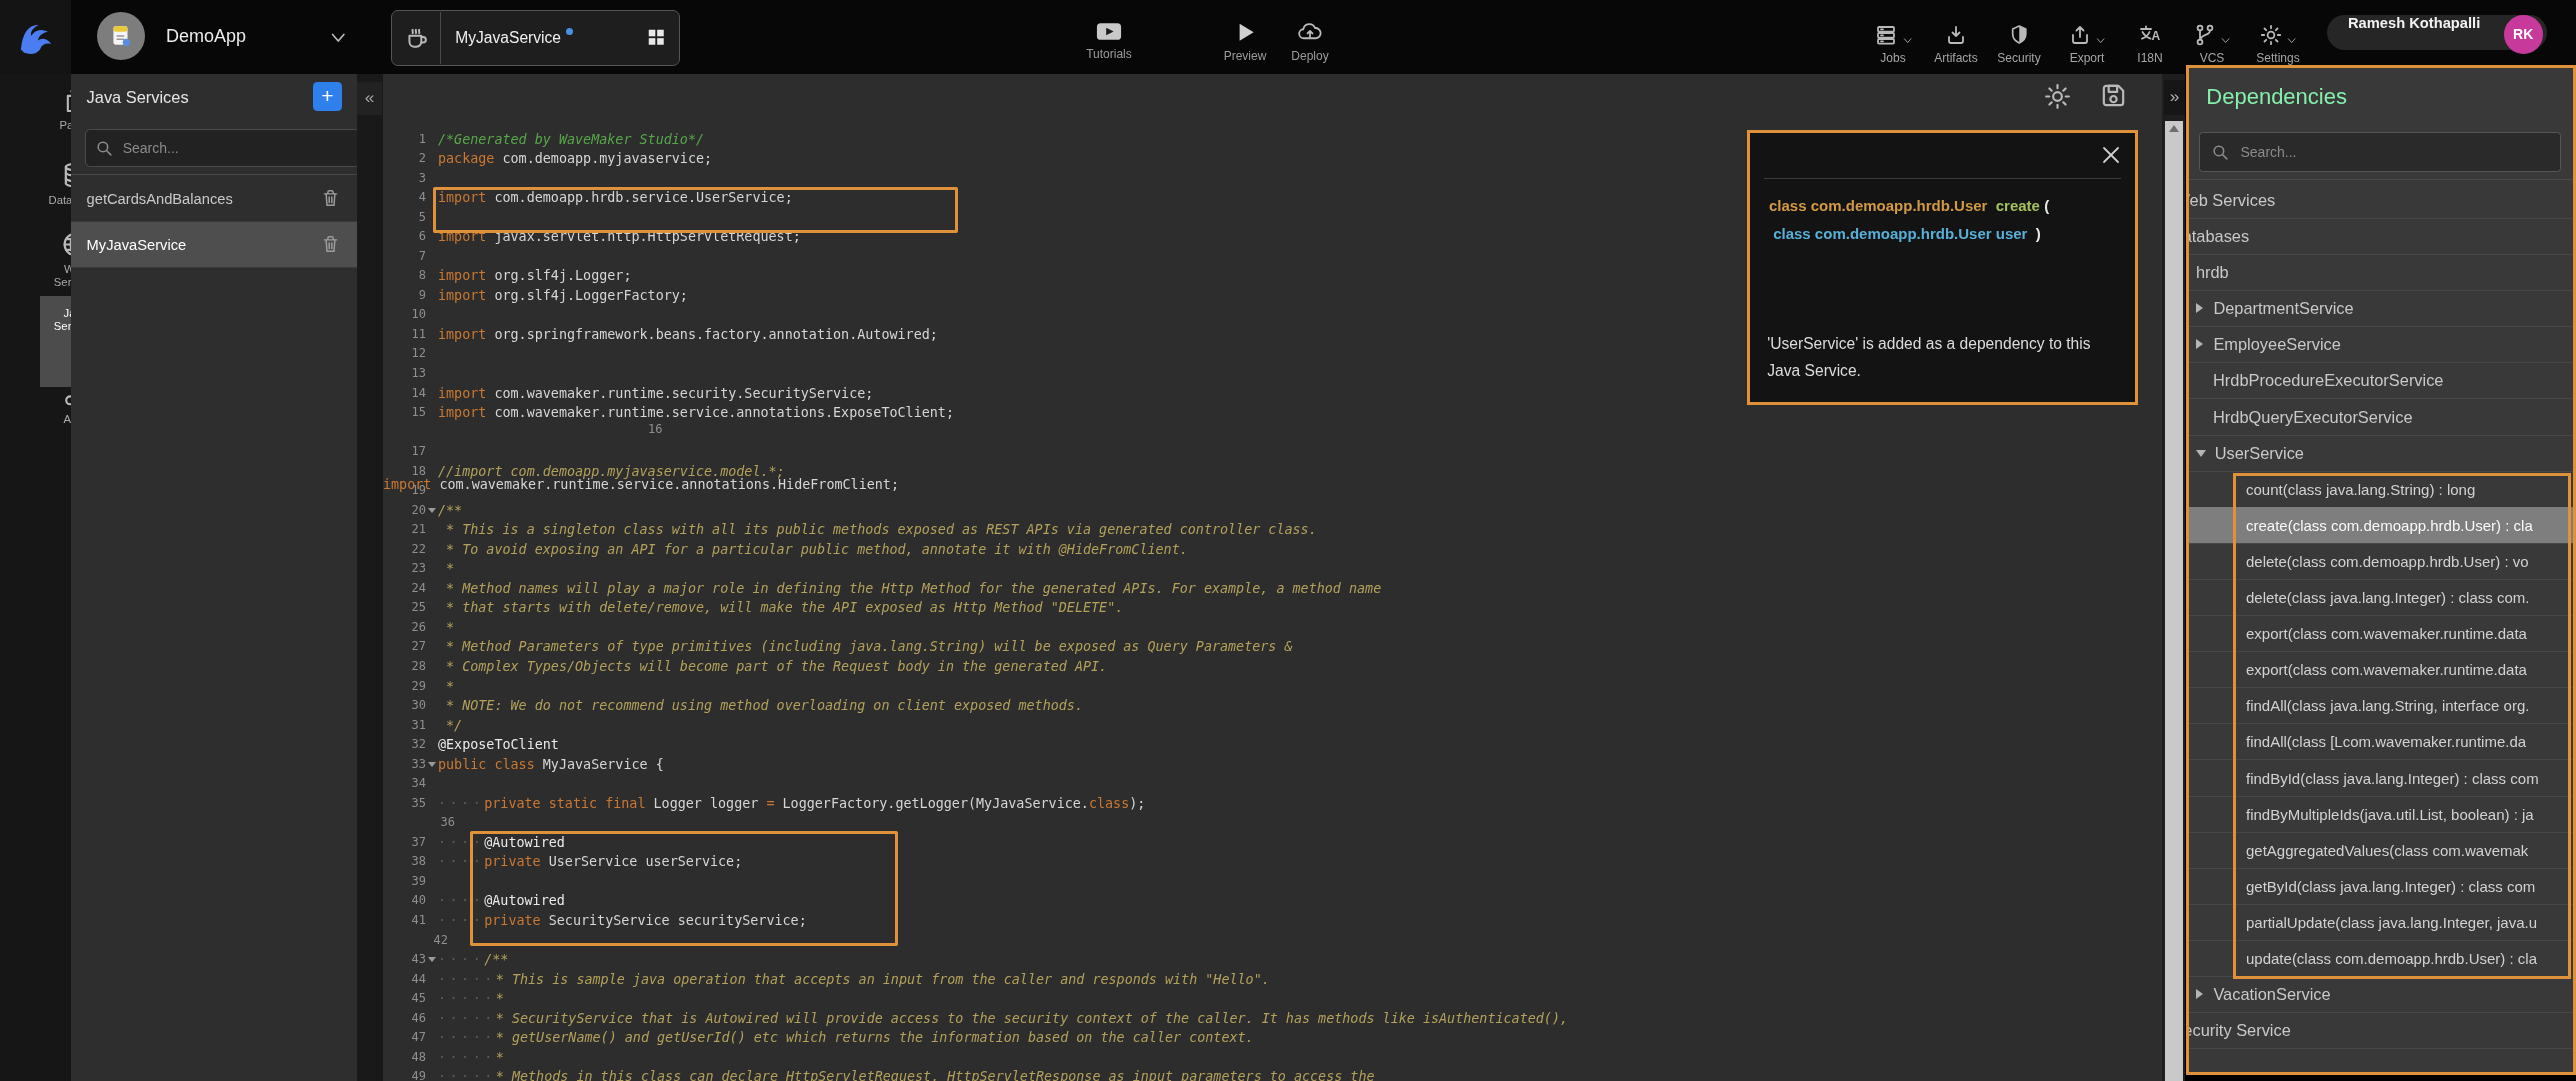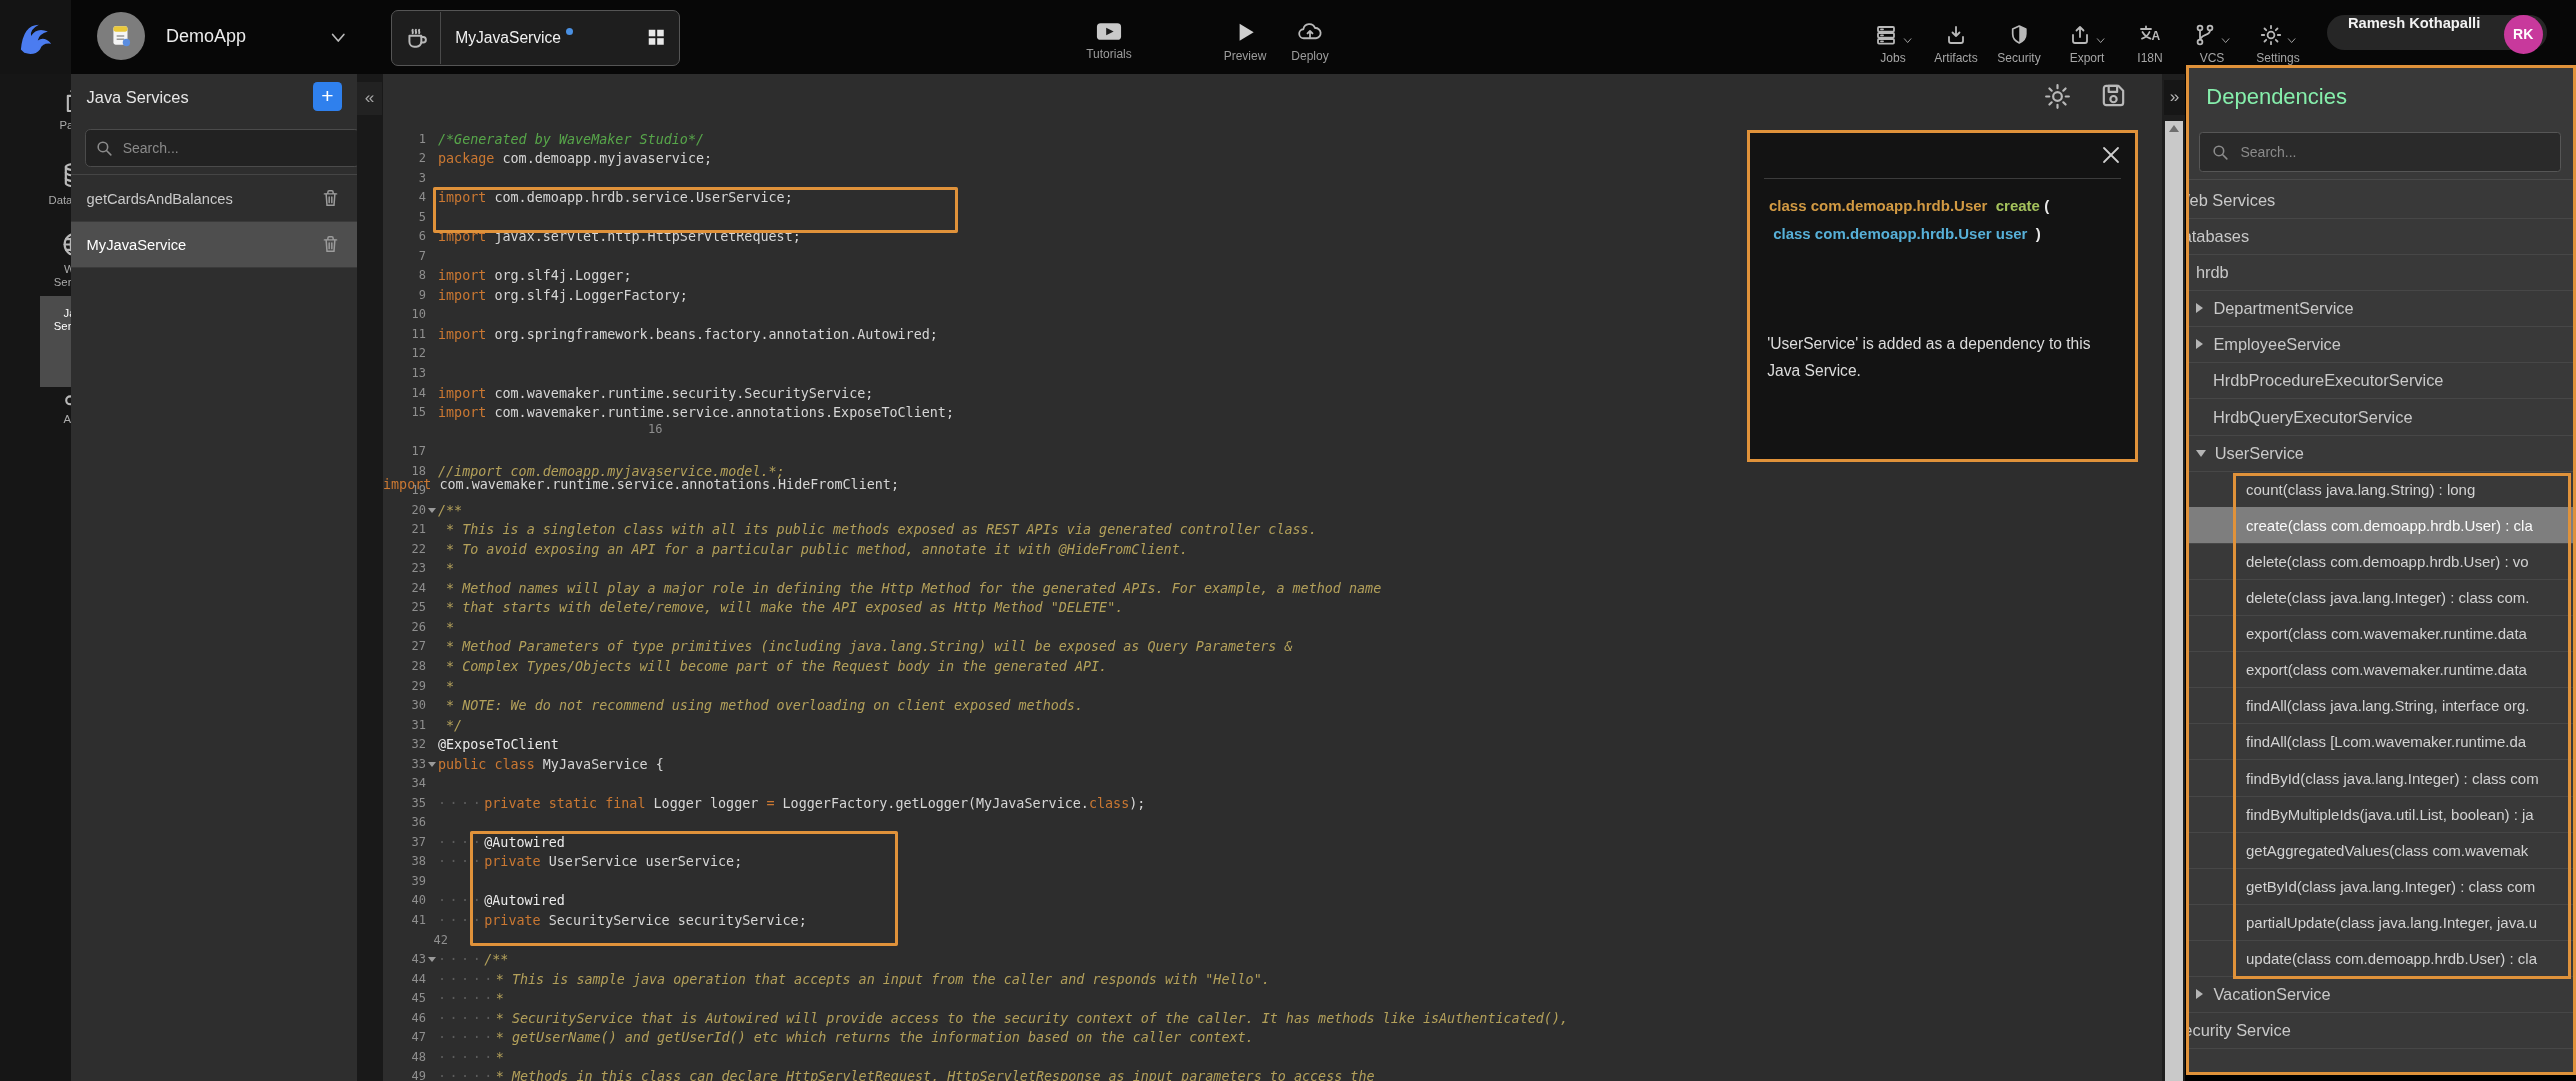--- a/index.html
+++ b/index.html
@@ -64,21 +64,21 @@
   .fold-tri{width:0;height:0;border-left:4.3px solid transparent;border-right:4.3px solid transparent;border-top:5.2px solid #9a9a9a;}
   .cline .code{font-family:"DejaVu Sans Mono",monospace;font-size:13.4px;}
   .seg-k{color:#cb7832;}
   .seg-p{color:#d6d6d6;}
   .seg-c{color:#57a64a;font-style:italic;}
   .seg-d{color:#b3a05a;font-style:italic;}
   .seg-a{color:#eaeaea;}
   .seg-w{color:#5c5c5c;letter-spacing:3.5px;}
   .hl-box{position:absolute;border:3.5px solid #e0923a;border-radius:1.7px;pointer-events:none;}
   
-  #tooltip{left:1747px;top:130px;width:391px;height:332px;background:#131313;border:3.5px solid #e0923a;box-sizing:border-box;}
+  #tooltip{left:1747px;top:130px;width:391px;height:275px;background:#131313;border:3.5px solid #e0923a;box-sizing:border-box;}
   #tt-close{position:absolute;right:12px;top:10.4px;cursor:pointer;}
   #tt-sep{position:absolute;left:14px;right:14px;top:45px;height:0.9px;background:#3c3c3c;}
   #tt-code{position:absolute;left:19px;top:59px;font-size:15px;font-weight:600;line-height:28px;white-space:pre;}
   .tt-orange{color:#d29a43;}
   .tt-green{color:#a5c25c;}
   .tt-blue{color:#57b0d8;}
   .tt-white{color:#e8e8e8;}
   #tt-msg{position:absolute;left:17.3px;top:197px;width:329px;font-size:15.6px;line-height:27px;color:#dcdcdc;}
   
   #right-panel{left:2186px;top:65px;width:390px;height:1010px;background:#393939;border:3.5px solid #e0923a;box-sizing:border-box;overflow:hidden;}
@@ -430,21 +430,21 @@
       <div class="cline" style="top: 543px;"><span class="ln">26</span><span class="fold"></span><span class="code"><span class="seg-d"> *</span></span></div>
       <div class="cline" style="top: 562px;"><span class="ln">27</span><span class="fold"></span><span class="code"><span class="seg-d"> * Method Parameters of type primitives (including java.lang.String) will be exposed as Query Parameters &amp;</span></span></div>
       <div class="cline" style="top: 582px;"><span class="ln">28</span><span class="fold"></span><span class="code"><span class="seg-d"> * Complex Types/Objects will become part of the Request body in the generated API.</span></span></div>
       <div class="cline" style="top: 602px;"><span class="ln">29</span><span class="fold"></span><span class="code"><span class="seg-d"> *</span></span></div>
       <div class="cline" style="top: 621px;"><span class="ln">30</span><span class="fold"></span><span class="code"><span class="seg-d"> * NOTE: We do not recommend using method overloading on client exposed methods.</span></span></div>
       <div class="cline" style="top: 641px;"><span class="ln">31</span><span class="fold"></span><span class="code"><span class="seg-d"> */</span></span></div>
       <div class="cline" style="top: 660px;"><span class="ln">32</span><span class="fold"></span><span class="code"><span class="seg-a">@ExposeToClient</span></span></div>
       <div class="cline" style="top: 680px;"><span class="ln">33</span><span class="fold"><span class="fold-tri"></span></span><span class="code"><span class="seg-k">public class</span><span class="seg-p"> MyJavaService {</span></span></div>
       <div class="cline" style="top: 699px;"><span class="ln">34</span><span class="fold"></span><span class="code"></span></div>
       <div class="cline" style="top: 719px;"><span class="ln">35</span><span class="fold"></span><span class="code"><span class="seg-w">····</span><span class="seg-k">private static final</span><span class="seg-p"> Logger logger </span><span class="seg-k">=</span><span class="seg-p"> LoggerFactory.getLogger(MyJavaService.</span><span class="seg-k">class</span><span class="seg-p">);</span></span></div>
-      <div class="cline" style="top: 738px;"><span class="ln">36</span><span class="fold"></span><span class="code"></span></div>
+      <div class="cline" style="top: 738px; margin-left: 29px;"><span class="ln">36</span><span class="fold"></span><span class="code"></span></div>
       <div class="cline" style="top: 758px;"><span class="ln">37</span><span class="fold"></span><span class="code"><span class="seg-w">····</span><span class="seg-a">@Autowired</span></span></div>
       <div class="cline" style="top: 777px;"><span class="ln">38</span><span class="fold"></span><span class="code"><span class="seg-w">····</span><span class="seg-k">private</span><span class="seg-p"> UserService userService;</span></span></div>
       <div class="cline" style="top: 797px;"><span class="ln">39</span><span class="fold"></span><span class="code"></span></div>
       <div class="cline" style="top: 816px;"><span class="ln">40</span><span class="fold"></span><span class="code"><span class="seg-w">····</span><span class="seg-a">@Autowired</span></span></div>
       <div class="cline" style="top: 836px;"><span class="ln">41</span><span class="fold"></span><span class="code"><span class="seg-w">····</span><span class="seg-k">private</span><span class="seg-p"> SecurityService securityService;</span></span></div>
       <div class="cline" style="top: 856px; padding-left: 22px;"><span class="ln">42</span><span class="fold"></span><span class="code"></span></div>
       <div class="cline" style="top: 875px;"><span class="ln">43</span><span class="fold"><span class="fold-tri"></span></span><span class="code"><span class="seg-w">····</span><span class="seg-d">/**</span></span></div>
       <div class="cline" style="top: 895px;"><span class="ln">44</span><span class="fold"></span><span class="code"><span class="seg-w">·····</span><span class="seg-d">* This is sample java operation that accepts an input from the caller and responds with "Hello".</span></span></div>
       <div class="cline" style="top: 914px;"><span class="ln">45</span><span class="fold"></span><span class="code"><span class="seg-w">·····</span><span class="seg-d">*</span></span></div>
       <div class="cline" style="top: 934px;"><span class="ln">46</span><span class="fold"></span><span class="code"><span class="seg-w">·····</span><span class="seg-d">* SecurityService that is Autowired will provide access to the security context of the caller. It has methods like isAuthenticated(),</span></span></div>

